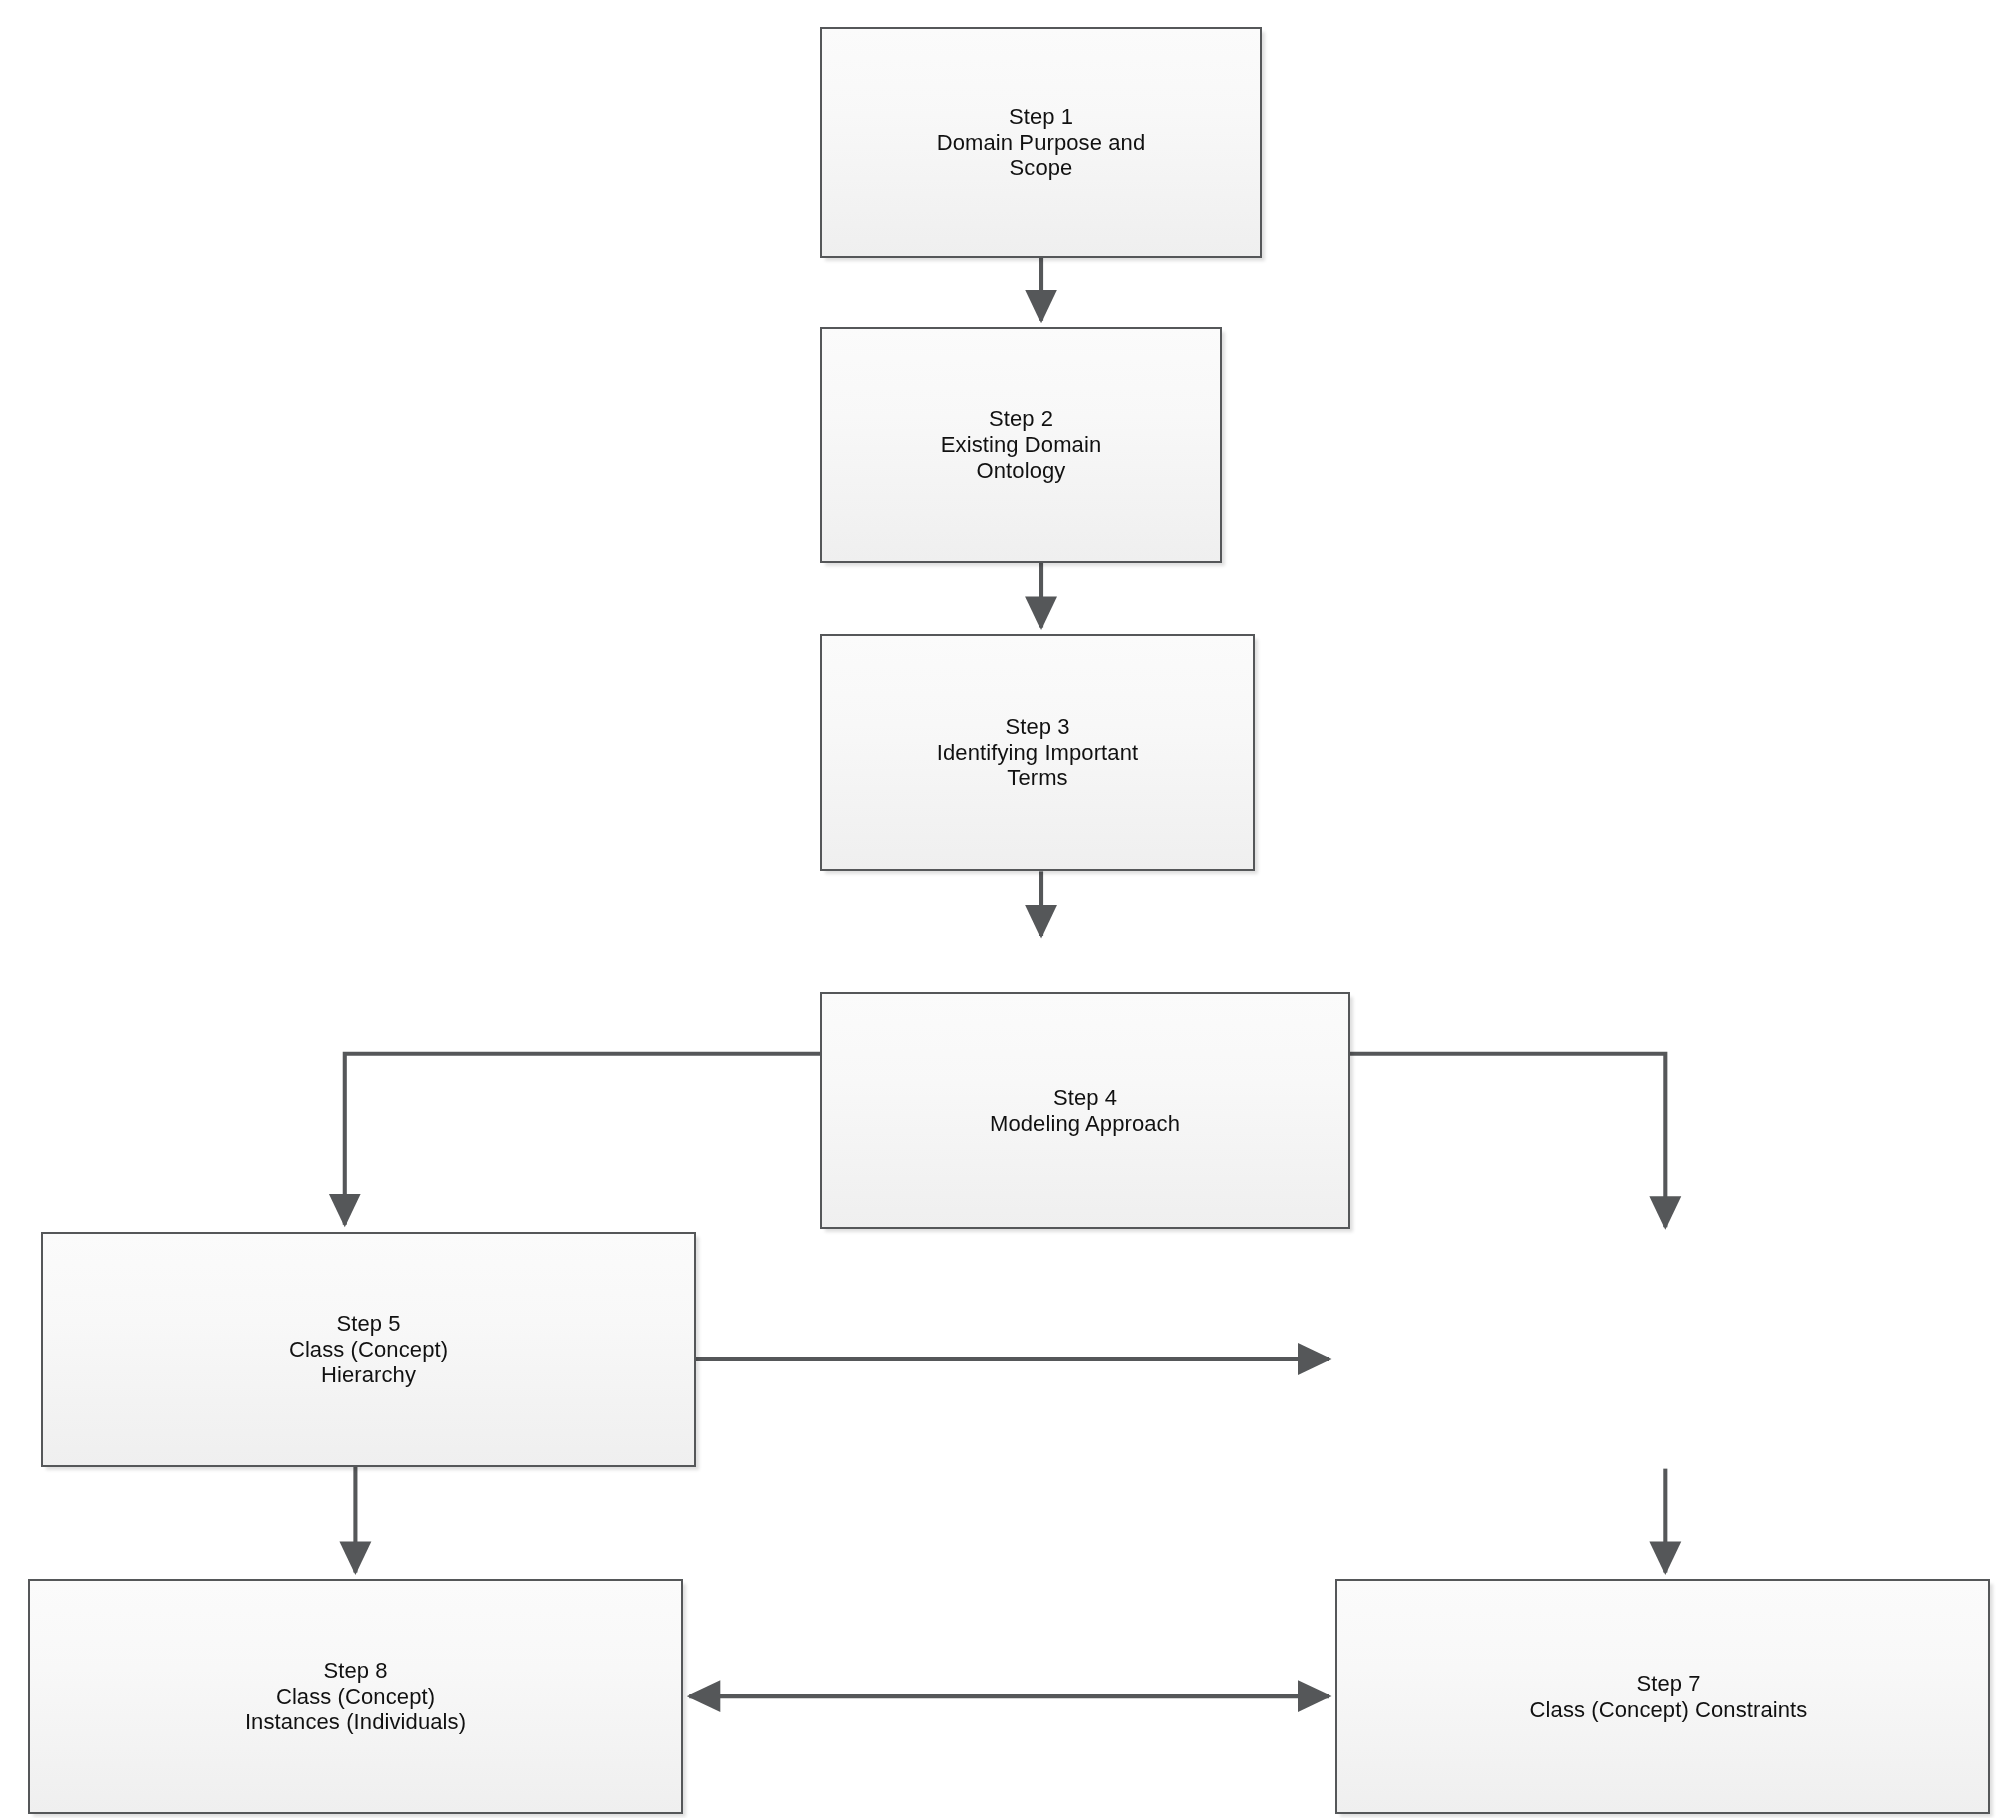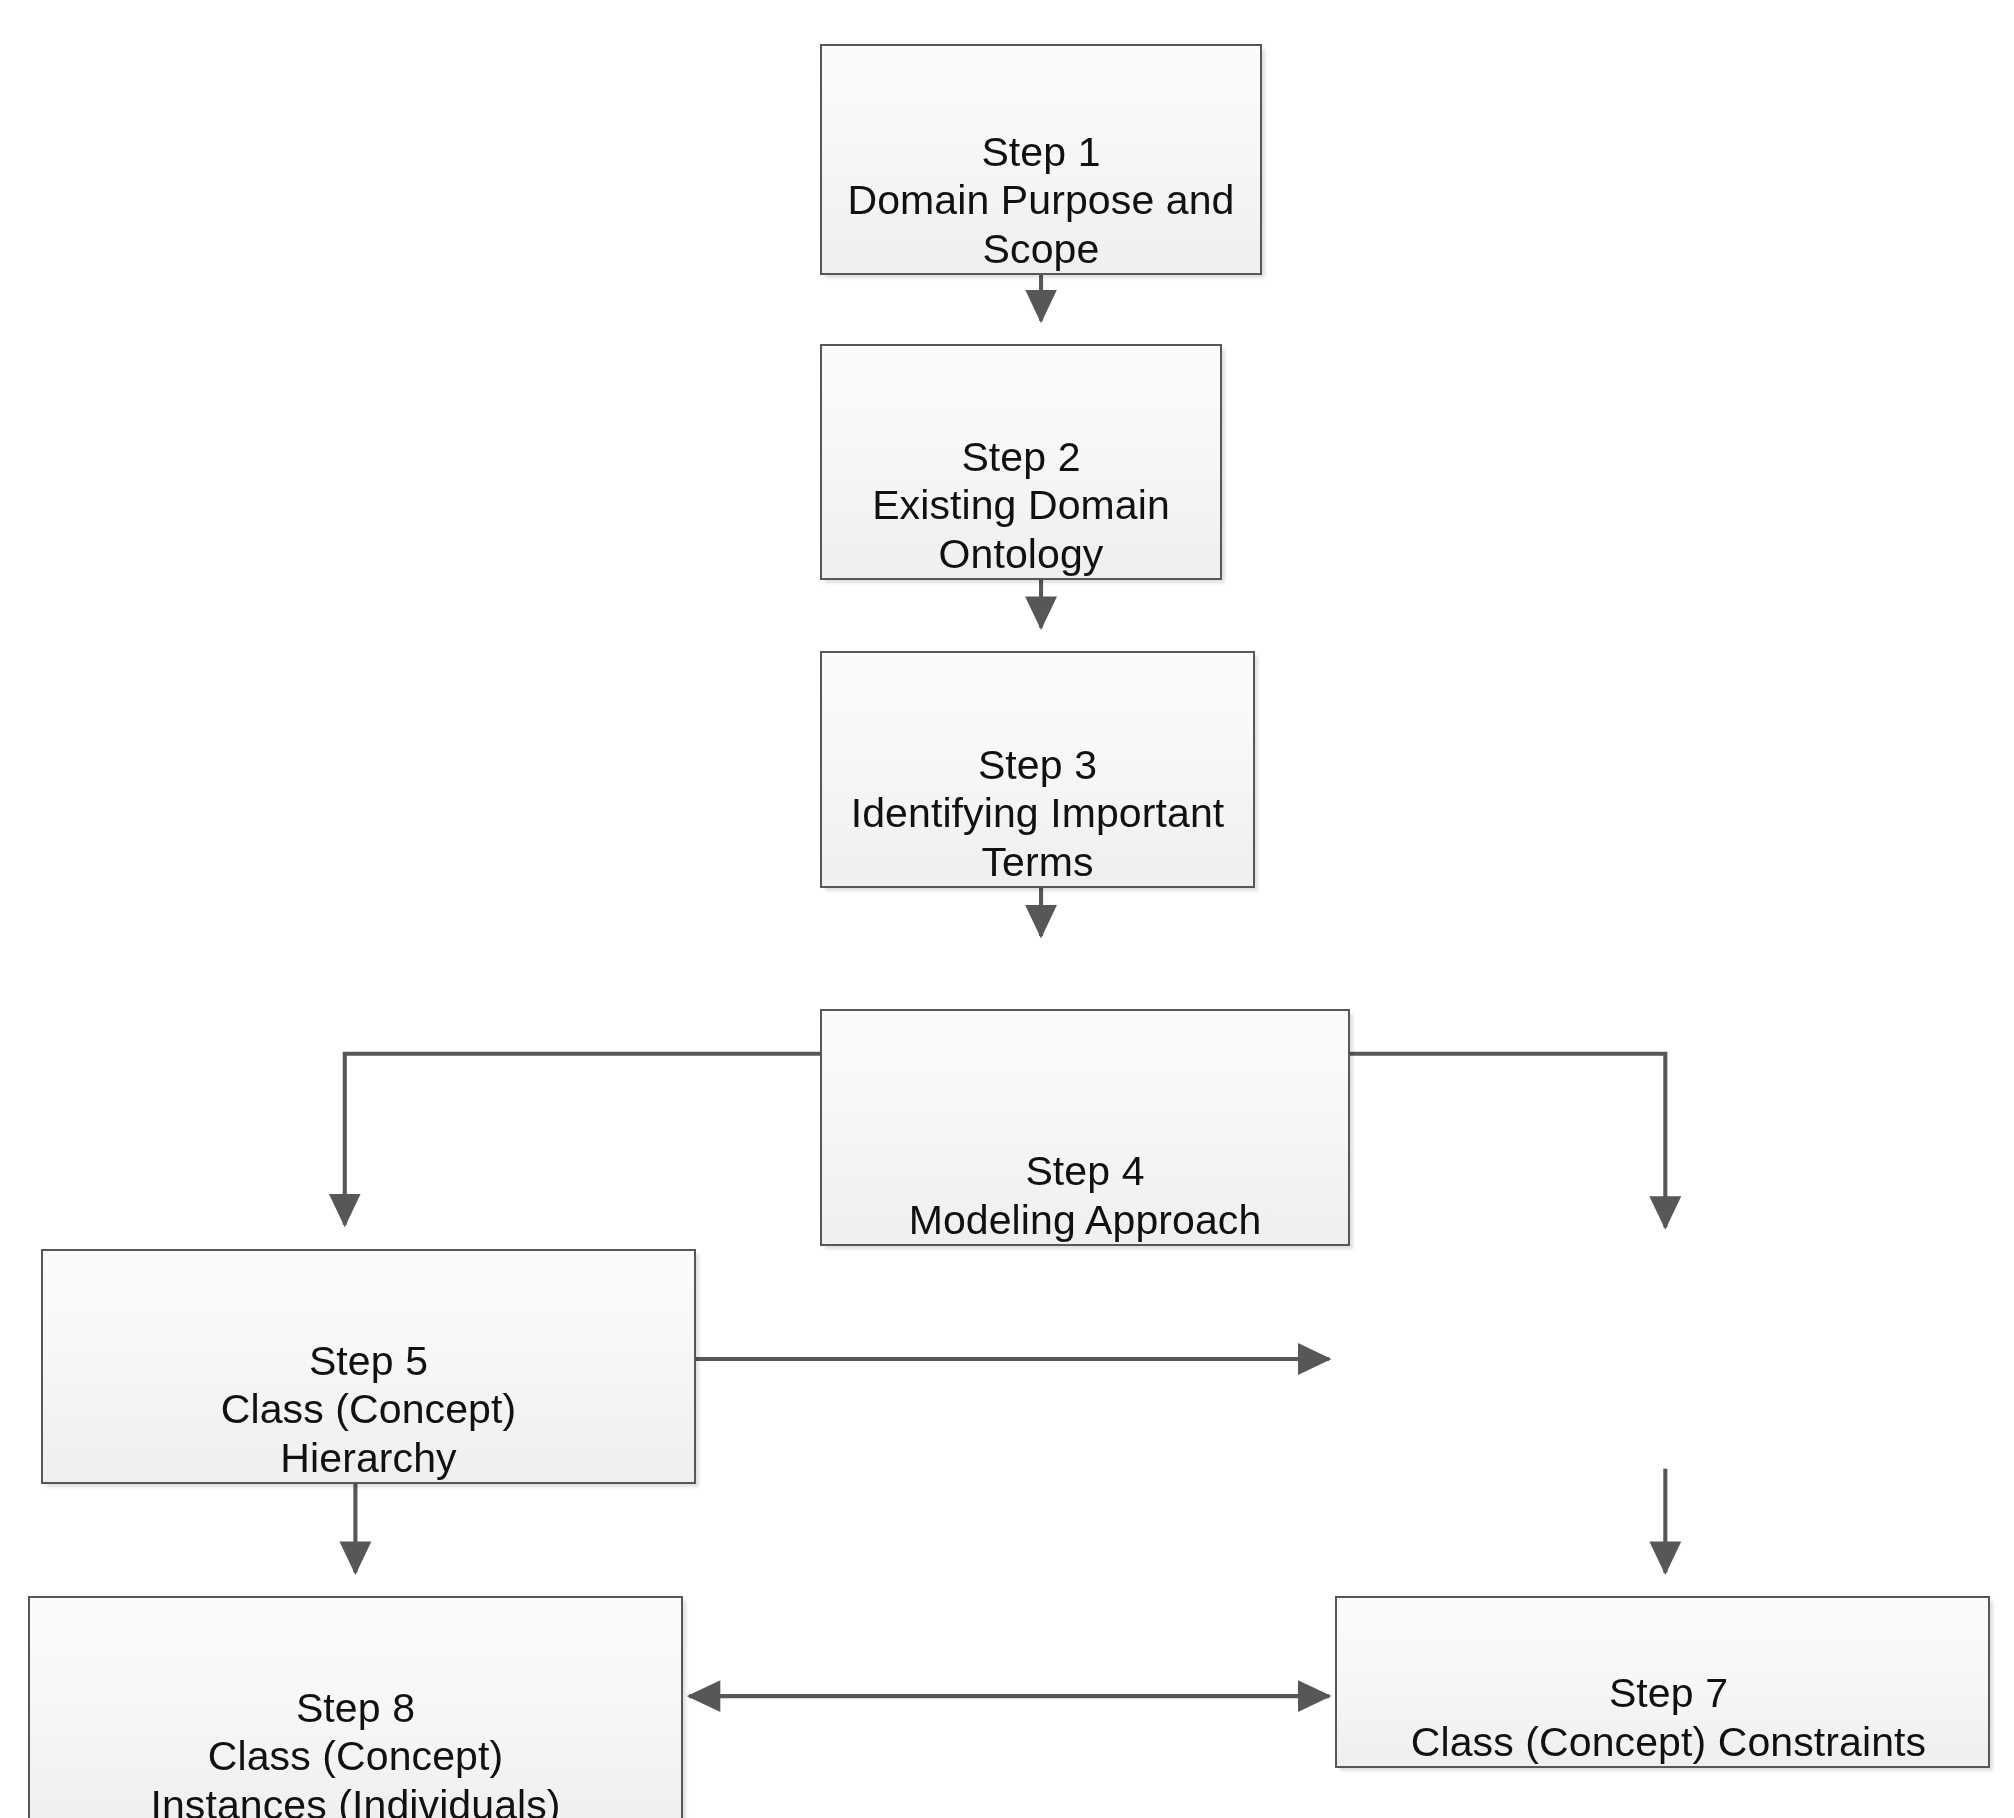--- a/index.html
+++ b/index.html
@@ -17,29 +17,28 @@
     background: #ffffff;
     overflow: hidden;
   }
   .node {
     position: absolute;
     box-sizing: border-box;
     border: 2.5px solid #555759;
     background: linear-gradient(to bottom, #fbfbfb 0%, #f8f8f8 38%, #efefef 100%);
     box-shadow: 4.1px 4.1px 3.3px -0.8px rgba(0,0,0,0.13);
     display: flex;
-    align-items: flex-end;
+    align-items: center;
     justify-content: center;
     text-align: center;
     color: #111111;
-    font-size: 41px;
+    font-size: 22px;
     line-height: 1.18;
     letter-spacing: 0.1px;
     z-index: 3;
-    margin-top: 17px;
   }
   .node .label {
     display: block;
     width: 100%;
     padding: 0 8.2px;
     box-sizing: border-box;
     white-space: pre-line;
   }
   .edge-layer {
     position: absolute;
@@ -116,19 +115,19 @@
 Hierarchy</span>
   </div>
 
 
   <div class="node" style="left:28px; top:1579px; width:655px; height:235px;">
     <span class="label">Step 8
 Class (Concept)
 Instances (Individuals)</span>
   </div>
 
-  <div class="node" style="left:1335px; top:1579px; width:655px; height:172px;padding-left:12px;">
+  <div class="node" style="left:1335px; top:1579px; width:655px; height:235px;padding-left:12px;">
     <span class="label">Step 7
 Class (Concept) Constraints</span>
   </div>
 
 </div>
 
 
 </body></html>

